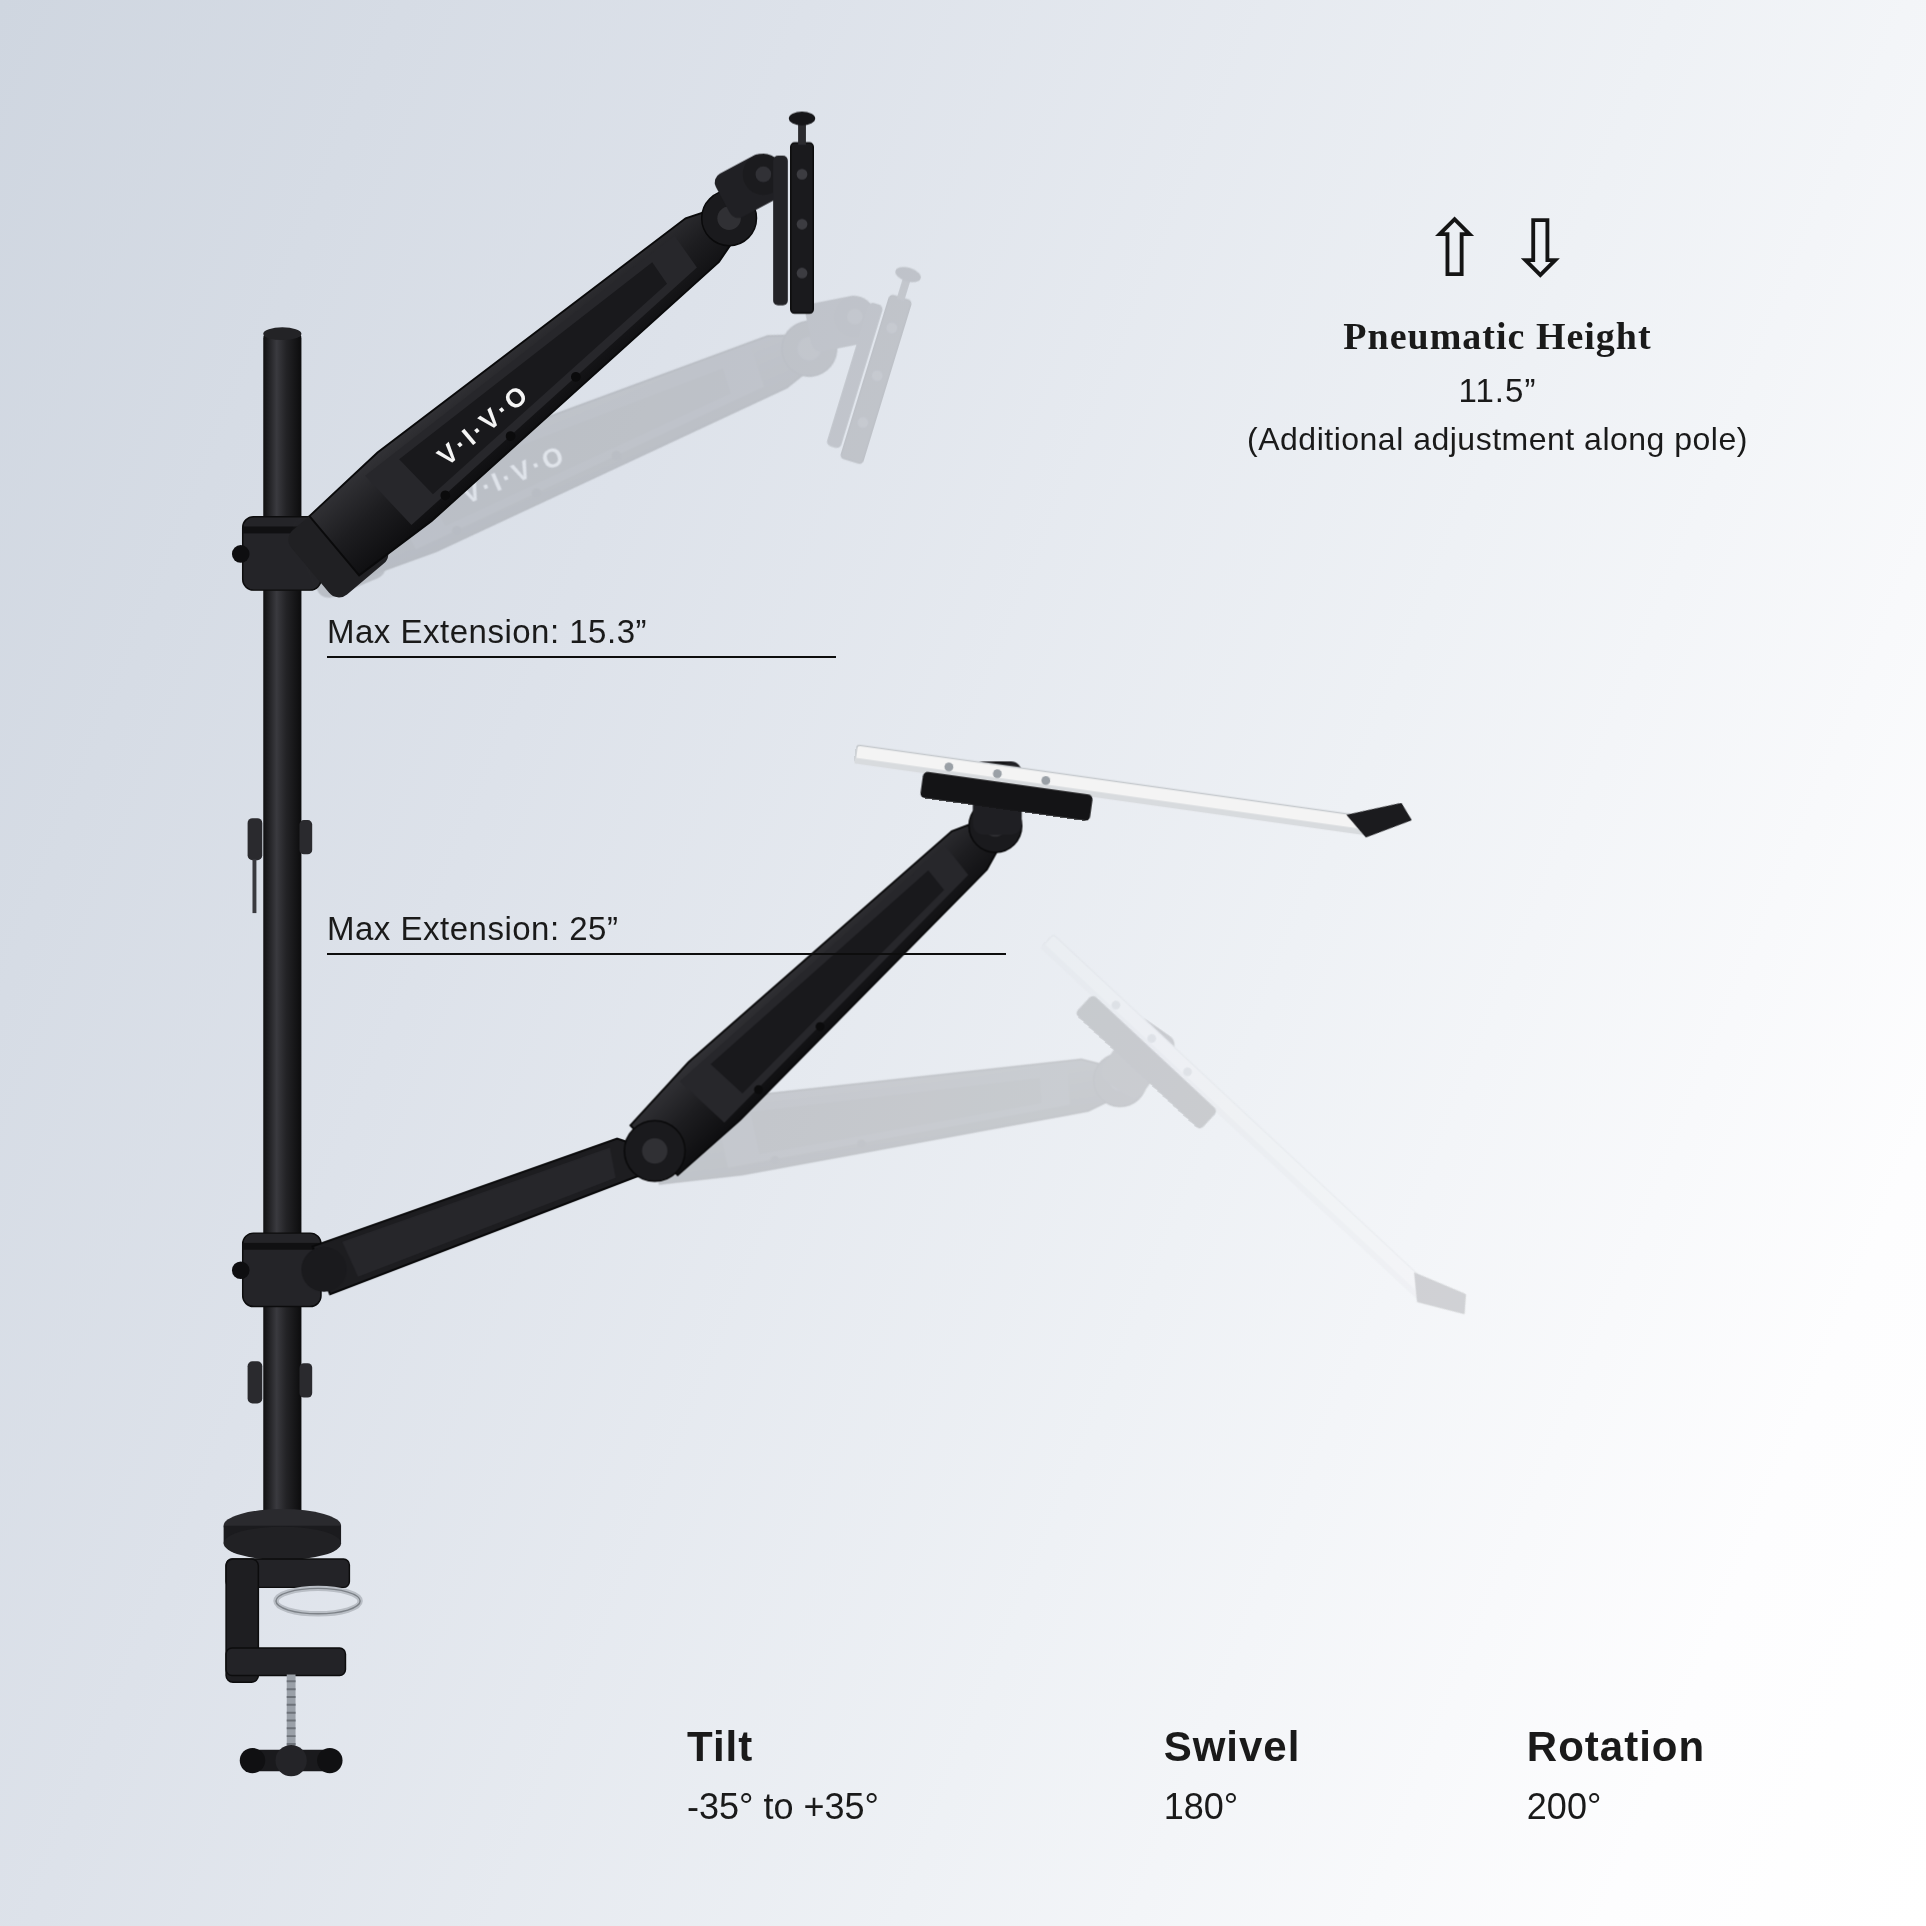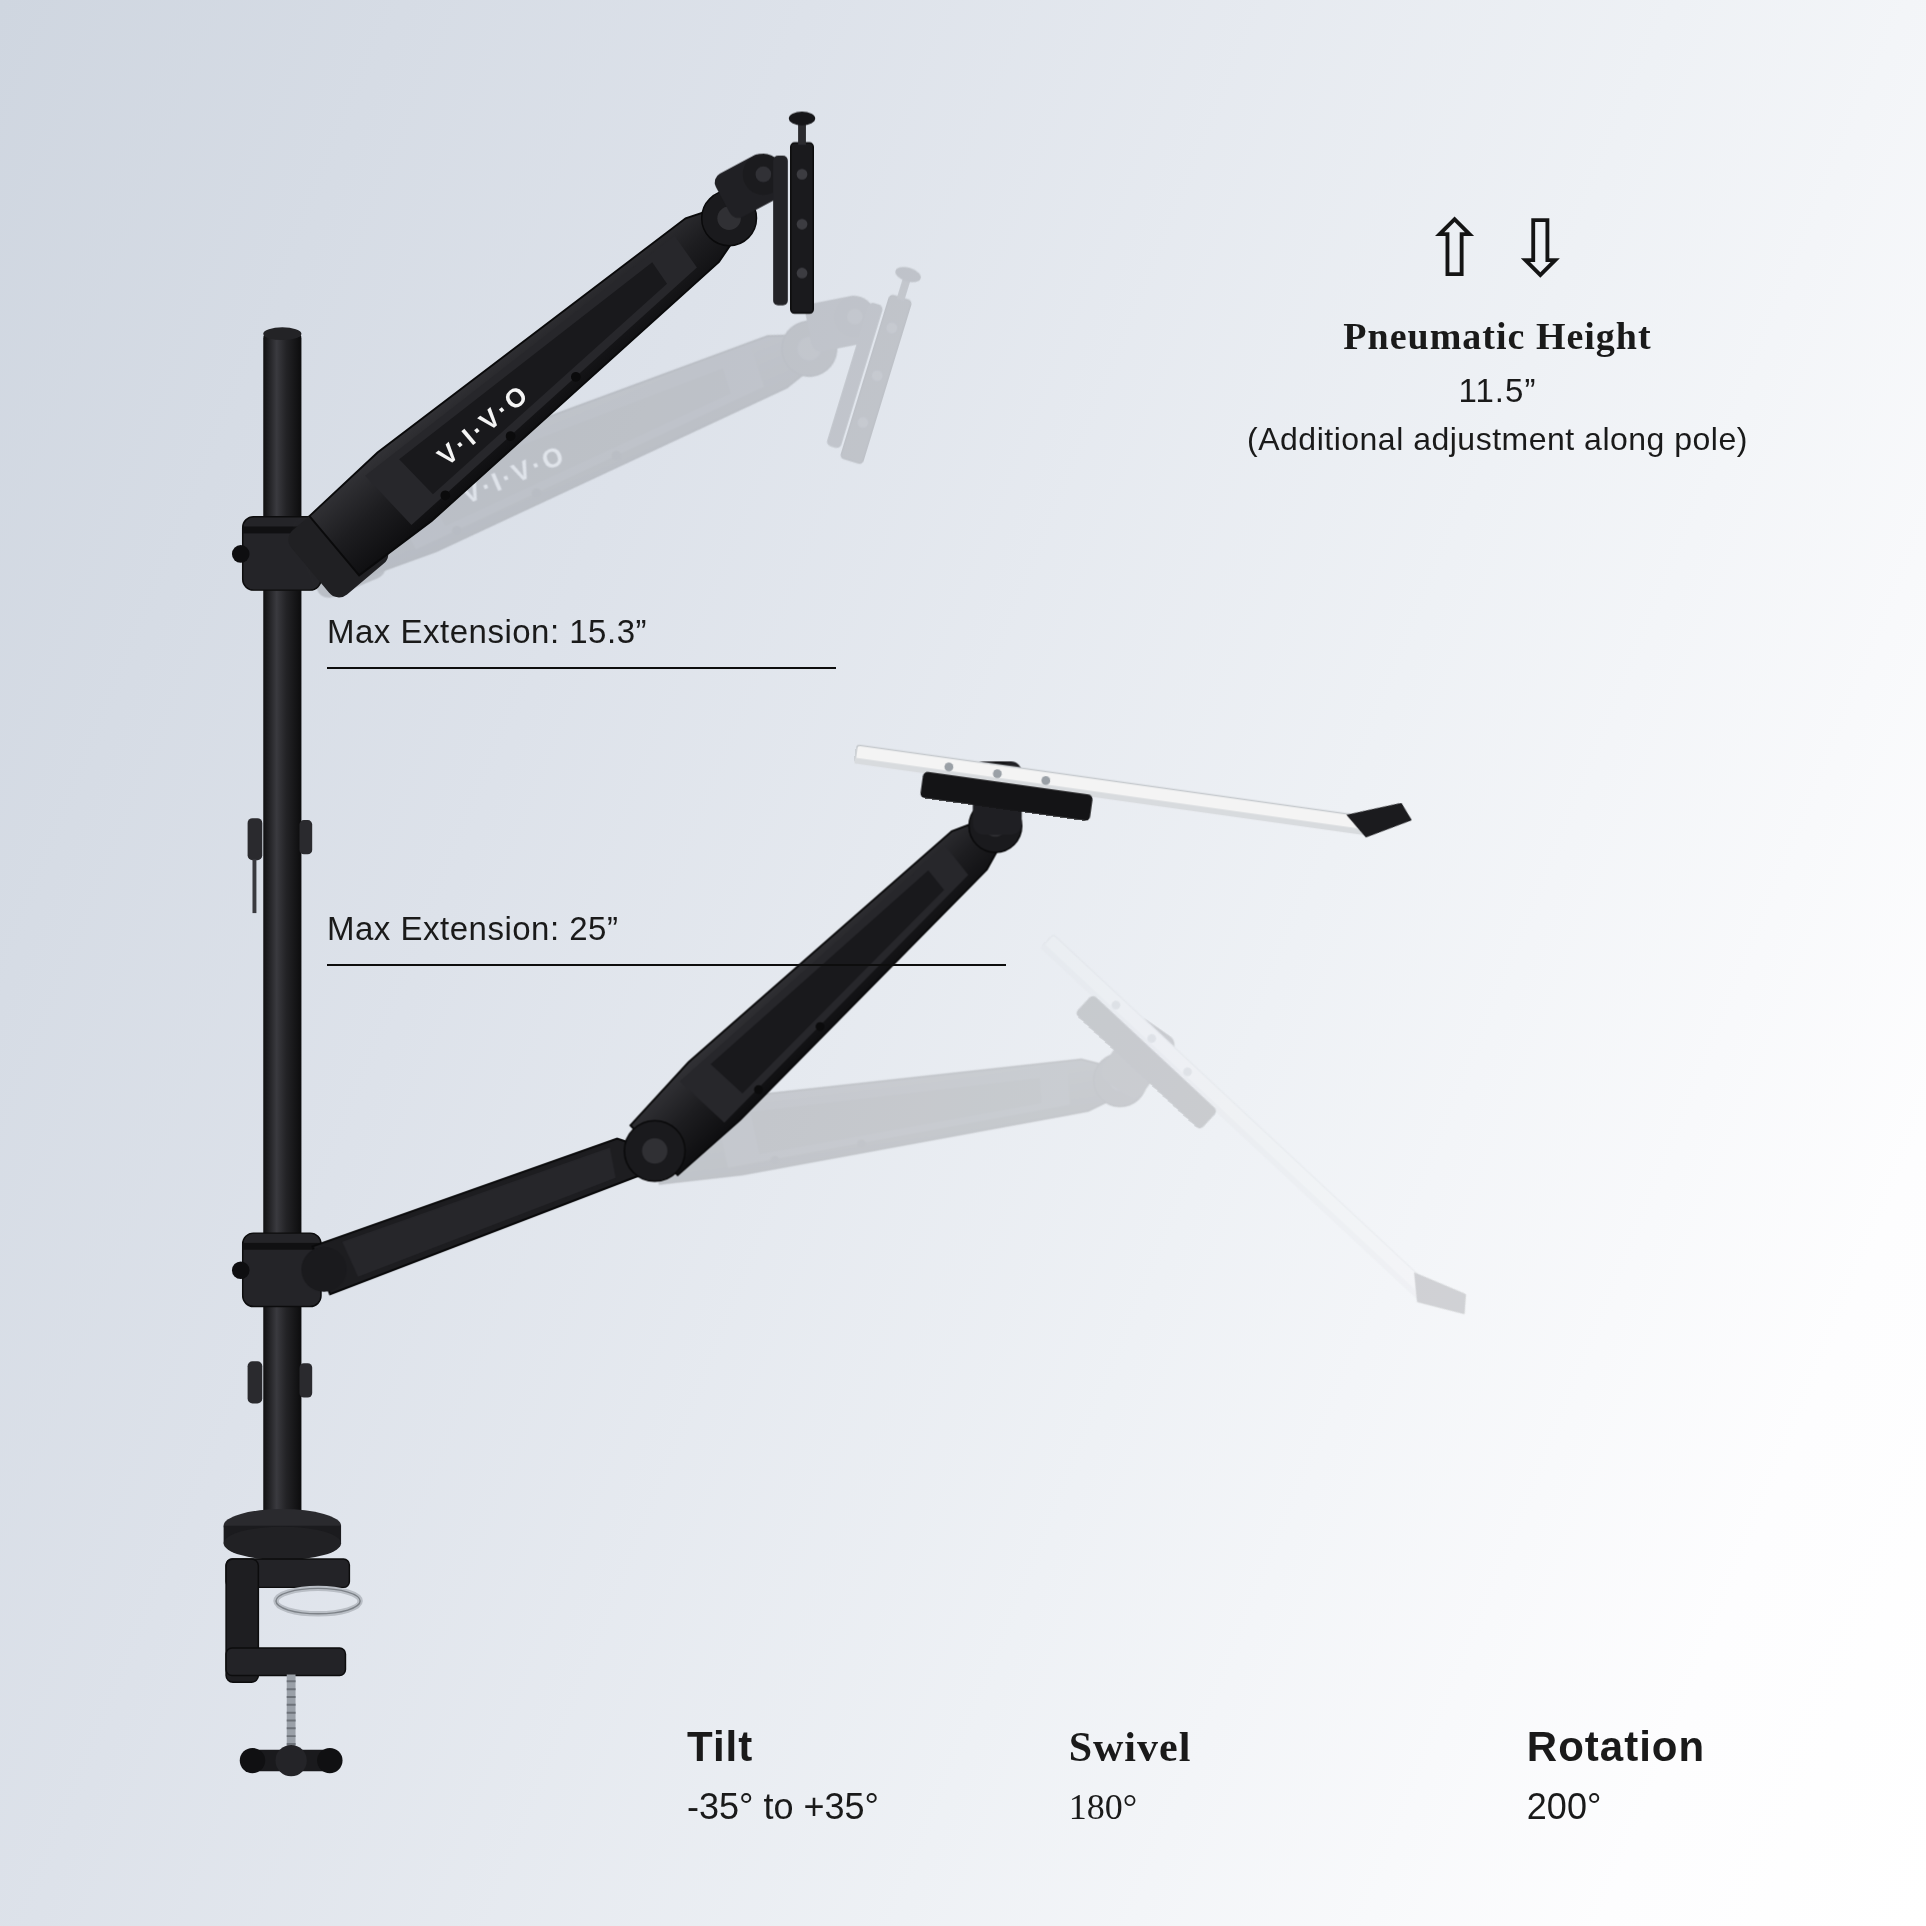--- a/index.html
+++ b/index.html
@@ -13,27 +13,27 @@
   .svg-layer { position:absolute; left:0; top:0; width:1926px; height:1926px; }
 
   .pneumatic { position:absolute; left:1116px; top:210px; width:763px; text-align:center; }
   .arrows { display:flex; justify-content:center; gap:19.6px;
             font-family:"DejaVu Sans",sans-serif; font-size:79px; line-height:1; color:#141414; }
   .pneu-title { margin-top:25px; font-size:38px; font-weight:700; letter-spacing:1px;font-family:Liberation Serif, serif; }
   .pneu-value { margin-top:13.7px; font-size:33px; letter-spacing:1px; }
   .pneu-note  { margin-top:11.7px; font-size:32px; letter-spacing:0.5px; }
 
   .ext { position:absolute; font-size:33px; letter-spacing:0.5px;
-         padding-bottom:16px; border-bottom:2px solid #0d0d0d; white-space:nowrap; }
+         padding-bottom:5px; border-bottom:2px solid #0d0d0d; white-space:nowrap; }
   .ext1 { left:327px; top:613px; width:509px; }
   .ext2 { left:327px; top:910px; width:679px; }
 
   .specs { position:absolute; left:0; top:1723px; width:1926px; height:137px; }
   .spec  { position:absolute; transform:translateX(-50%); text-align:left; white-space:nowrap; }
-  .spec-1 { left:783px; } .spec-2 { left:1130px;font-family:Liberation Serif, serif; } .spec-3 { left:1601px;margin-left:15px; }
+  .spec-1 { left:783px; } .spec-2 { left:1232px; } .spec-3 { left:1601px;margin-left:15px; }
   .spec-label { font-size:42px; font-weight:700; letter-spacing:1px; }
   .spec-value { margin-top:14.7px; font-size:36px; }
 </style>
 </head>
 <body>
 
 <div class="canvas">
 
   <svg class="svg-layer" viewBox="0 0 3936 3936" xmlns="http://www.w3.org/2000/svg" xmlns:xlink="http://www.w3.org/1999/xlink">
     <defs>

